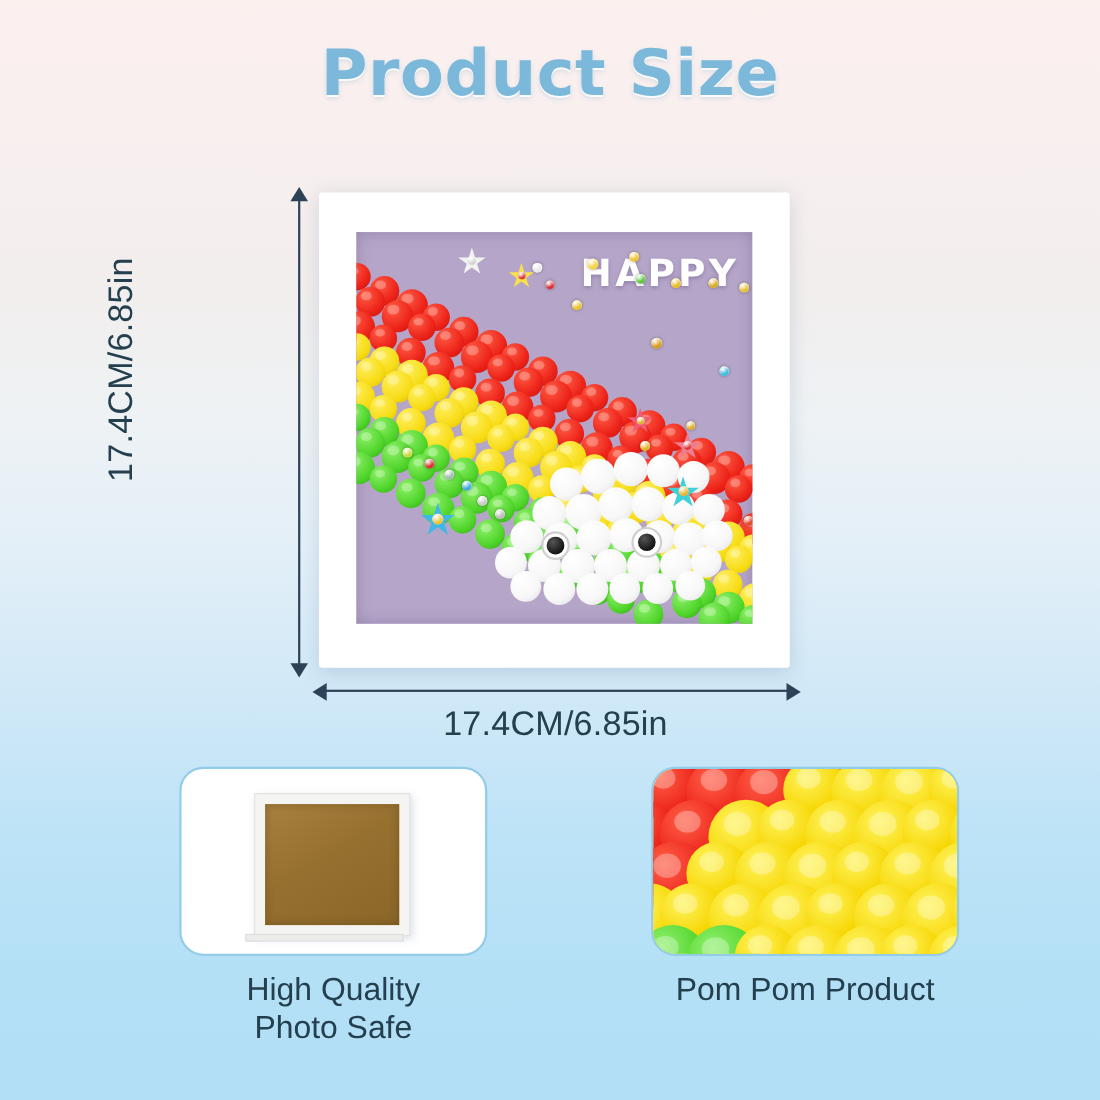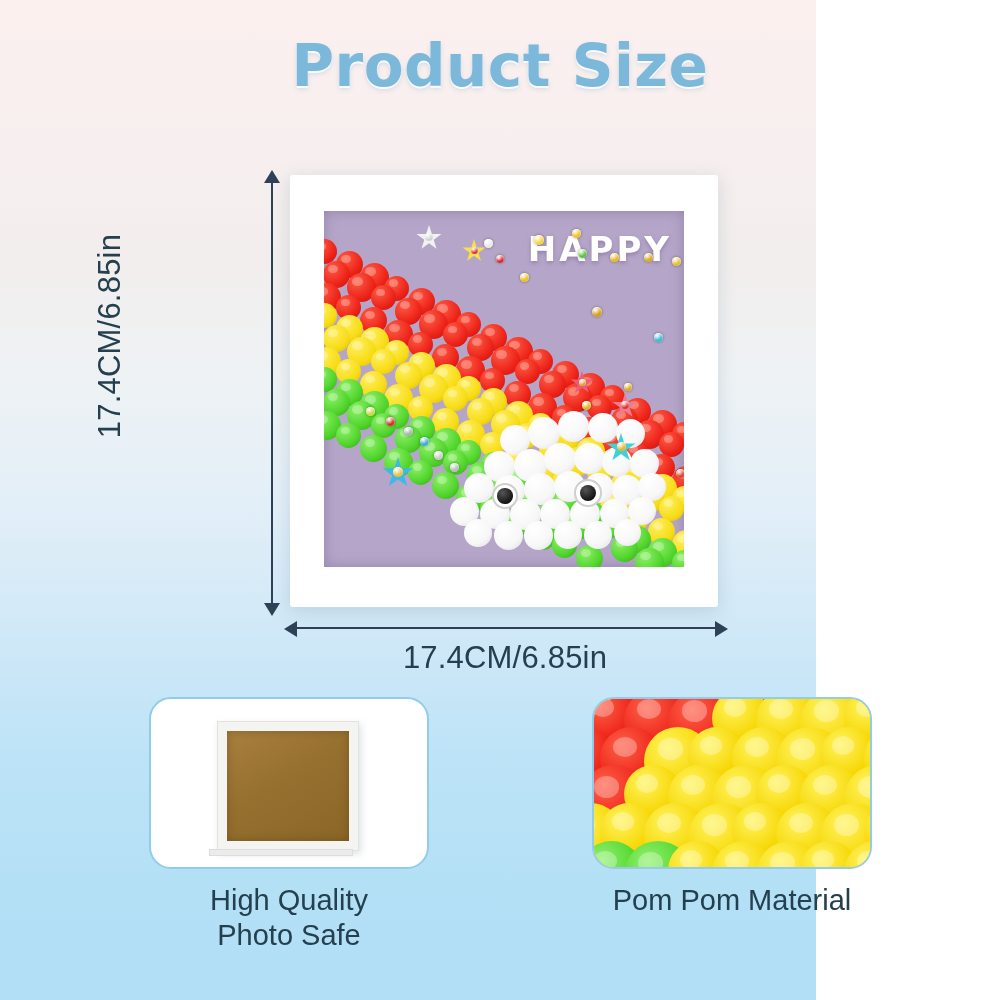--- a/index.html
+++ b/index.html
@@ -5,21 +5,21 @@
   * { margin:0; padding:0; box-sizing:border-box; }
 
   html, body {
     width:1000px; height:1000px;
     font-family:"Liberation Sans", sans-serif;
     overflow:hidden;
   }
 
   #page {
     position:relative;
-    width:816px; height:1000px;
+    width:1000px; height:1000px;
     background:linear-gradient(180deg,
         #fbf0ee 0%,
         #f8efef 12%,
         #f2eeed 26%,
         #eef2f4 38%,
         #e3eff8 50%,
         #cfe8f7 64%,
         #bde3f7 76%,
         #b4e0f6 88%,
         #b2dff6 100%);
@@ -138,21 +138,21 @@
     font-size:34px;
     font-weight:bold;
     letter-spacing:3px;
     line-height:1.35;
     text-shadow:0 2px 4px rgba(110,90,140,.5);
     font-family:"DejaVu Sans", sans-serif;
   }
 
   
   .feature { position:absolute; width:280px; }
-  #feature-left  { left:149px; top:697px; }
+  #feature-left  { left:163px; top:697px; }
   #feature-right { left:592px; top:697px; }
 
   .card {
     width:280px; height:172px;
     border-radius:22px;
     border:2px solid #93cce8;
     overflow:hidden;
     position:relative;
     background:#ffffff;
   }
@@ -481,17 +481,17 @@
           <div class="mp" style="left: -14px; top: 142px; width: 63px; height: 63px; background: radial-gradient(circle at 35% 30%, rgb(144, 240, 110) 0%, rgb(79, 212, 42) 60%, rgb(47, 156, 22) 100%);"></div>
           <div class="mp" style="left: 30px; top: 142px; width: 68px; height: 68px; background: radial-gradient(circle at 35% 30%, rgb(144, 240, 110) 0%, rgb(79, 212, 42) 60%, rgb(47, 156, 22) 100%);"></div>
           <div class="mp" style="left: 74px; top: 142px; width: 58px; height: 58px; background: radial-gradient(circle at 35% 30%, rgb(255, 244, 94) 0%, rgb(246, 213, 0) 60%, rgb(224, 184, 0) 100%);"></div>
           <div class="mp" style="left: 118px; top: 142px; width: 63px; height: 63px; background: radial-gradient(circle at 35% 30%, rgb(255, 244, 94) 0%, rgb(246, 213, 0) 60%, rgb(224, 184, 0) 100%);"></div>
           <div class="mp" style="left: 162px; top: 142px; width: 68px; height: 68px; background: radial-gradient(circle at 35% 30%, rgb(255, 244, 94) 0%, rgb(246, 213, 0) 60%, rgb(224, 184, 0) 100%);"></div>
           <div class="mp" style="left: 206px; top: 142px; width: 58px; height: 58px; background: radial-gradient(circle at 35% 30%, rgb(255, 244, 94) 0%, rgb(246, 213, 0) 60%, rgb(224, 184, 0) 100%);"></div>
           <div class="mp" style="left: 250px; top: 142px; width: 63px; height: 63px; background: radial-gradient(circle at 35% 30%, rgb(255, 244, 94) 0%, rgb(246, 213, 0) 60%, rgb(224, 184, 0) 100%);"></div>
         </div>
     </div>
     <div class="caption">
-      <div>Pom Pom Material</div>
+      <div>Pom Pom Product</div>
     </div>
   </div>
 
 </div>
 
 </body></html>

